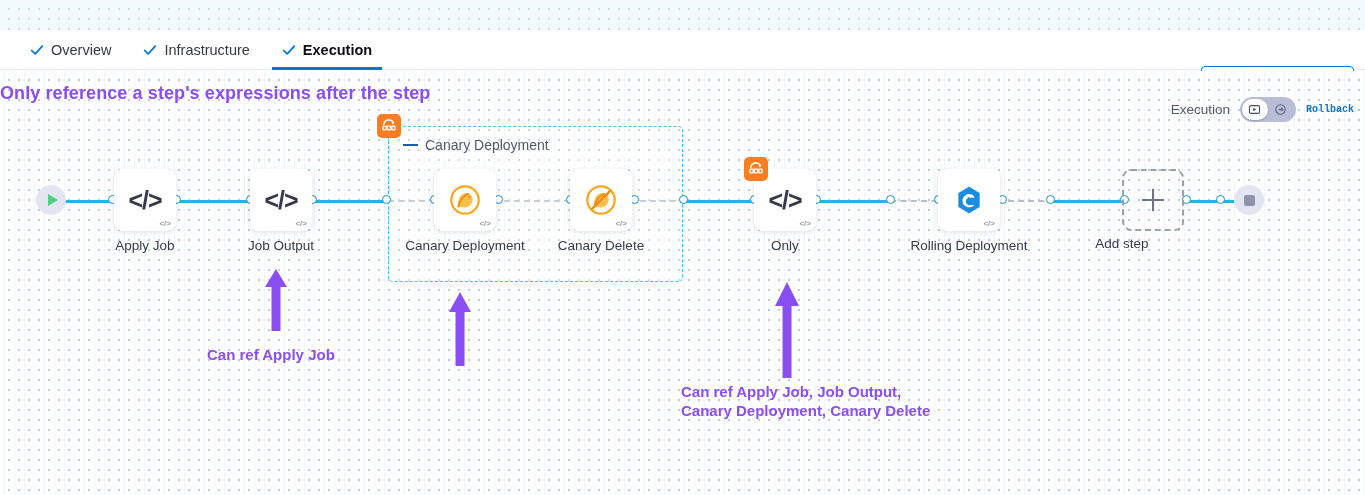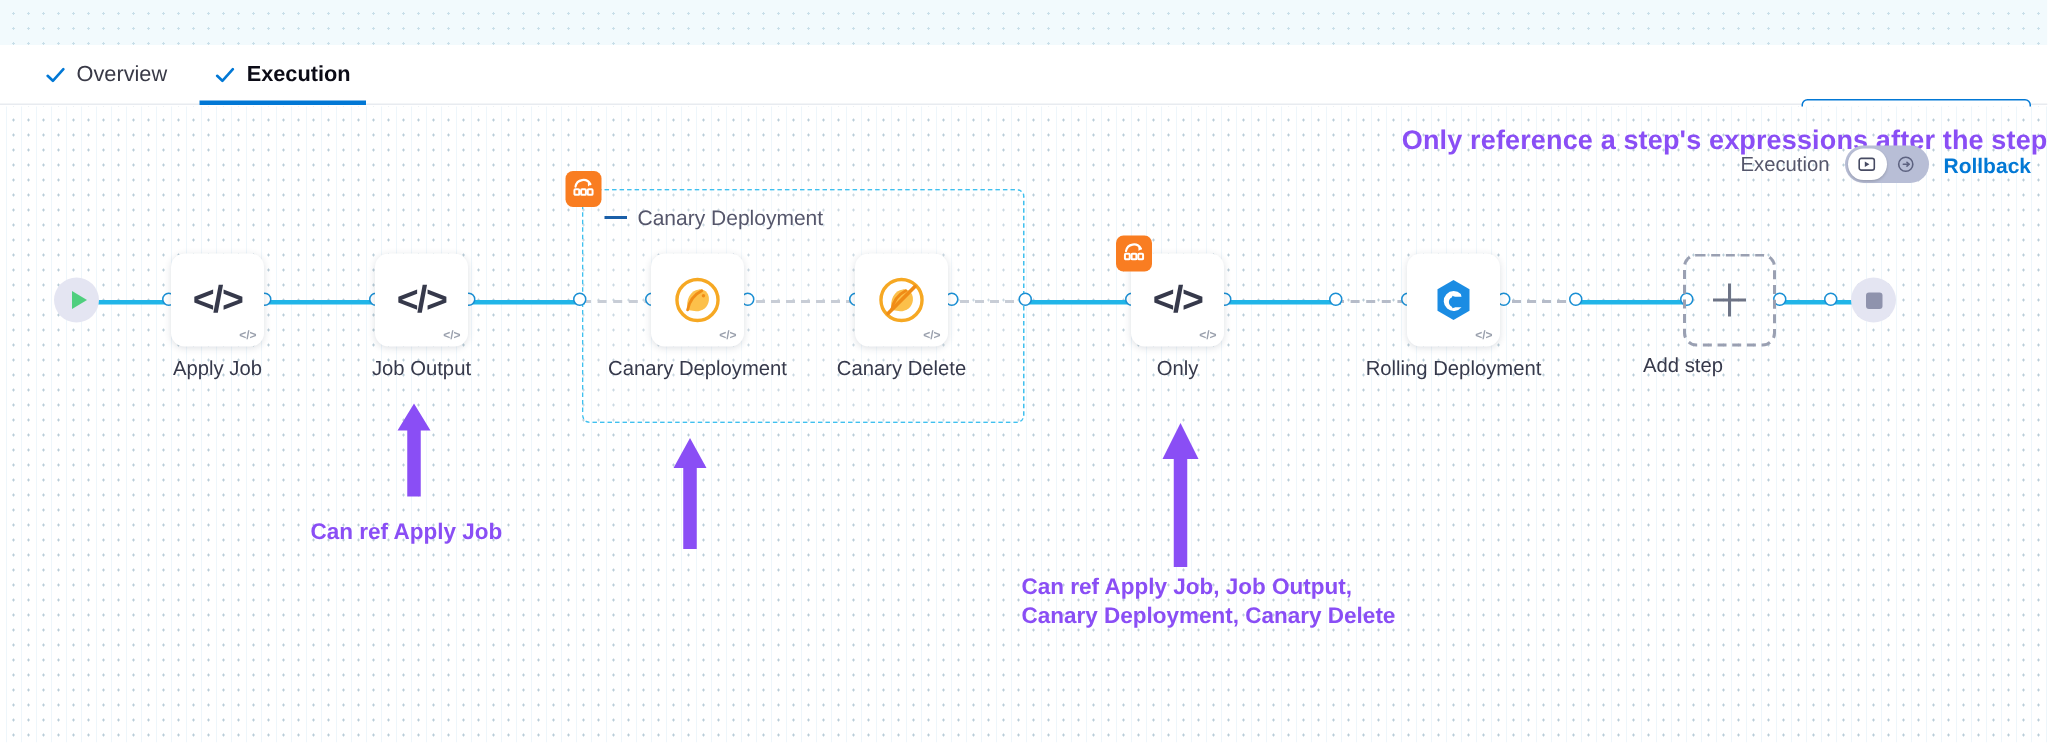--- a/index.html
+++ b/index.html
@@ -62,21 +62,21 @@
       linear-gradient(to right, #eef6fb 1px, transparent 1px),
       radial-gradient(circle, #b9cdd8 0.75px, transparent 0.85px);
     background-size: 10px 10px, 10px 10px;
     background-position: 4px 0, 4px 4px;
     overflow: hidden;
   }
 
   
   .headline {
     position: absolute; left: 0; top: 12px; width: 1365px;
-    text-align: right;
+    text-align: left;
     font-size: 18px; font-weight: bold; color: #8a4ef5;
     letter-spacing: 0.1px;
   }
 
   
   .exec-row {
     position: absolute; right: 11px; top: 26px;
     display: flex; align-items: center; gap: 10px;
   }
   .exec-label { font-size: 13.5px; color: #55566b; }
@@ -84,21 +84,21 @@
     display: flex; align-items: center;
     width: 56px; height: 25px; border-radius: 13px;
     background: #b8bed6; padding: 2px;
   }
   .tg-btn {
     width: 26px; height: 21px; border-radius: 11px;
     display: flex; align-items: center; justify-content: center;
     cursor: pointer;
   }
   .tg-btn.sel { background: #ffffff; box-shadow: 0 1px 2px rgba(0,0,0,.18); }
-  .rollback-link { font-size: 14px; color: #0278d5; font-weight: bold; cursor: pointer; }
+  .rollback-link { font-size: 10px; color: #0278d5; font-weight: bold; cursor: pointer; font-family: Liberation Mono, monospace; }
 
   
   .rail { position: absolute; top: 129px; height: 3px; background: #21b5e8; }
   .rail.dash {
     background: none;
     border-top: 2px dashed #b6bcc9; height: 0; top: 129px;
   }
   .port {
     position: absolute; top: 124px; width: 9px; height: 9px;
     border-radius: 50%; background: #ffffff; border: 1.7px solid #1a8fd4;
@@ -196,20 +196,26 @@
     <div class="tabs">
 
       <div class="tab">
         <svg class="chk" viewBox="0 0 16 16">
           <path d="M2 8.6 L6 12.4 L14 3.6" fill="none" stroke="#0278d5" stroke-width="2" stroke-linecap="round" stroke-linejoin="round"></path>
         </svg>
         <span>Overview</span>
       </div>
 
 
+      <div class="tab">
+        <svg class="chk" viewBox="0 0 16 16">
+          <path d="M2 8.6 L6 12.4 L14 3.6" fill="none" stroke="#0278d5" stroke-width="2" stroke-linecap="round" stroke-linejoin="round"></path>
+        </svg>
+        <span>Infrastructure</span>
+      </div>
 
       <div class="tab active">
         <svg class="chk" viewBox="0 0 16 16">
           <path d="M2 8.6 L6 12.4 L14 3.6" fill="none" stroke="#0278d5" stroke-width="2" stroke-linecap="round" stroke-linejoin="round"></path>
         </svg>
         <span>Execution</span>
       </div>
 
 
     </div>

